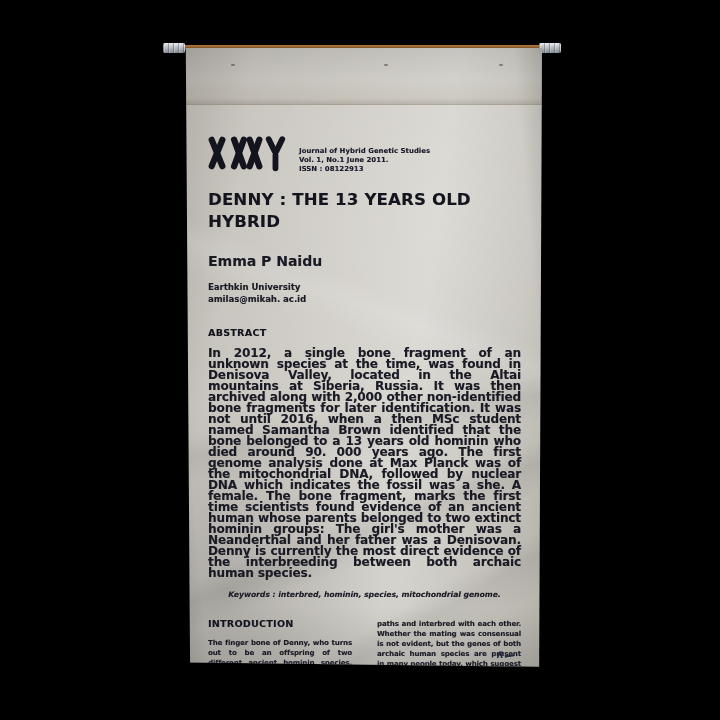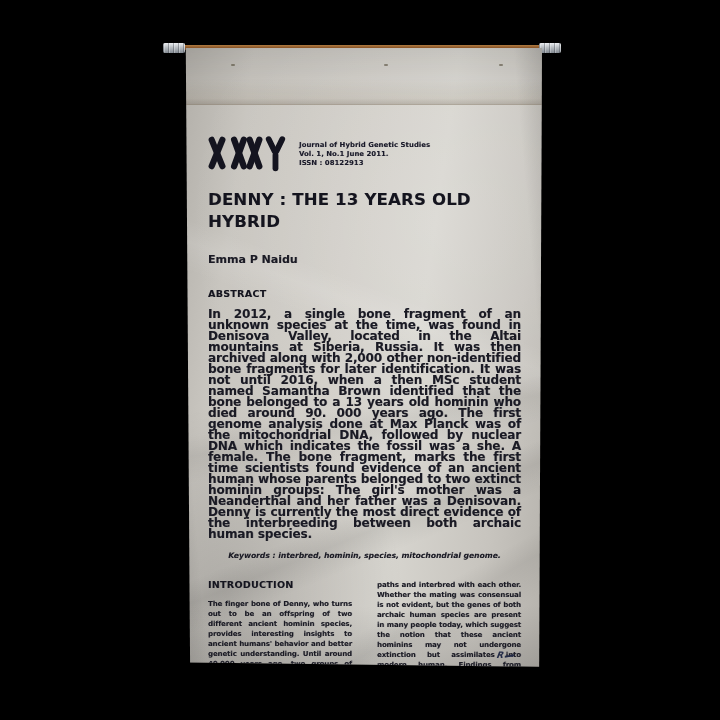--- a/index.html
+++ b/index.html
@@ -37,29 +37,29 @@
 
   .hem { position:absolute; left:0; top:0; right:0; height:56px;
     background:linear-gradient(180deg, rgba(0,0,0,0.09), rgba(0,0,0,0.03) 55%, rgba(95,75,45,0.10) 90%, rgba(60,45,25,0.20) 100%);
     border-bottom:1px solid rgba(110,90,60,0.28); }
   .stitch { position:absolute; top:16px; width:4px; height:2px; border-radius:1px; background:rgba(75,65,48,0.55); }
   .stitch.s1 { left:13%; } .stitch.s2 { left:56%; } .stitch.s3 { left:88%; }
 
   .content { position:absolute; left:24px; right:21px; top:84px;
     text-shadow:0.4px 0.4px 0.6px rgba(25,25,40,0.35); }
 
-  .logo-row { display:flex; align-items:flex-start; gap:9px; margin-bottom:15px; }
+  .logo-row { display:flex; align-items:flex-end; gap:9px; margin-bottom:15px; }
   .logo-svg { width:82px; height:42px; flex:0 0 auto; }
   .journal-meta { font-size:6.8px; font-weight:bold; line-height:9px; letter-spacing:0.1px;
     color:#181828; padding-top:9px; }
 
   .title { font-size:16.5px; font-weight:bold; line-height:22px; letter-spacing:0.2px;
     color:#14141e; margin-bottom:20px; }
 
-  .author { font-size:11px; font-weight:bold; margin-bottom:12px; }
+  .author { font-size:14px; font-weight:bold; margin-bottom:12px; }
   .affil { font-size:8.5px; font-weight:bold; line-height:12px; }
 
   .section-head { font-size:9.5px; font-weight:bold; letter-spacing:0.3px; color:#14141e; }
   .abstract-head { margin-top:22px; }
   .abstract { margin-top:10px; font-size:12px; font-weight:bold; line-height:11px;
     letter-spacing:-0.1px; text-align:justify; }
   .keywords { margin-top:11px; font-size:7.6px; font-weight:bold; font-style:italic;text-align:center; }
 
   .intro { margin-top:20px; display:flex; gap:25px; }
   .col { flex:1; font-size:7px; font-weight:bold; line-height:10px; letter-spacing:-0.1px; text-align:justify; }
@@ -117,20 +117,24 @@
           <div>ISSN : 08122913</div>
         </div>
       </div>
 
       <div class="title">
         <div>DENNY : THE 13 YEARS OLD HYBRID</div>
       </div>
 
       <div class="author">Emma P Naidu</div>
 
+      <div class="affil">
+        <div>Earthkin University</div>
+        <div>amilas@mikah. ac.id</div>
+      </div>
 
       <div class="section-head abstract-head">ABSTRACT</div>
       <div class="abstract">In 2012, a single bone fragment of an unknown species at the time, was found in Denisova Valley, located in the Altai mountains at Siberia, Russia. It was then archived along with 2,000 other non-identified bone fragments for later identification. It was not until 2016, when a then MSc student named Samantha Brown identified that the bone belonged to a 13 years old hominin who died around 90. 000 years ago. The first genome analysis done at Max Planck was of the mitochondrial DNA, followed by nuclear DNA which indicates the fossil was a she. A female. The bone fragment, marks the first time scientists found evidence of an ancient human whose parents belonged to two extinct hominin groups: The girl's mother was a Neanderthal and her father was a Denisovan. Denny is currently the most direct evidence of the interbreeding between both archaic human species.</div>
 
       <div class="keywords">Keywords : interbred, hominin, species, mitochondrial genome.</div>
 
       <div class="intro">
         <div class="col">
           <div class="section-head intro-head">INTRODUCTION</div>
           <div>The finger bone of Denny, who turns out to be an offspring of two different ancient hominin species, provides interesting insights to ancient humans' behavior and better genetic understanding. Until around 40,000 years ago, two groups of hominins were present in Eurasia. The fairly well known Neanderthals in the west and the ghostly Denisovans in the east. Her mtDNA was sequenced in 2016 and provide evidence on how these ancient species along with modern humans- once crossed</div>

